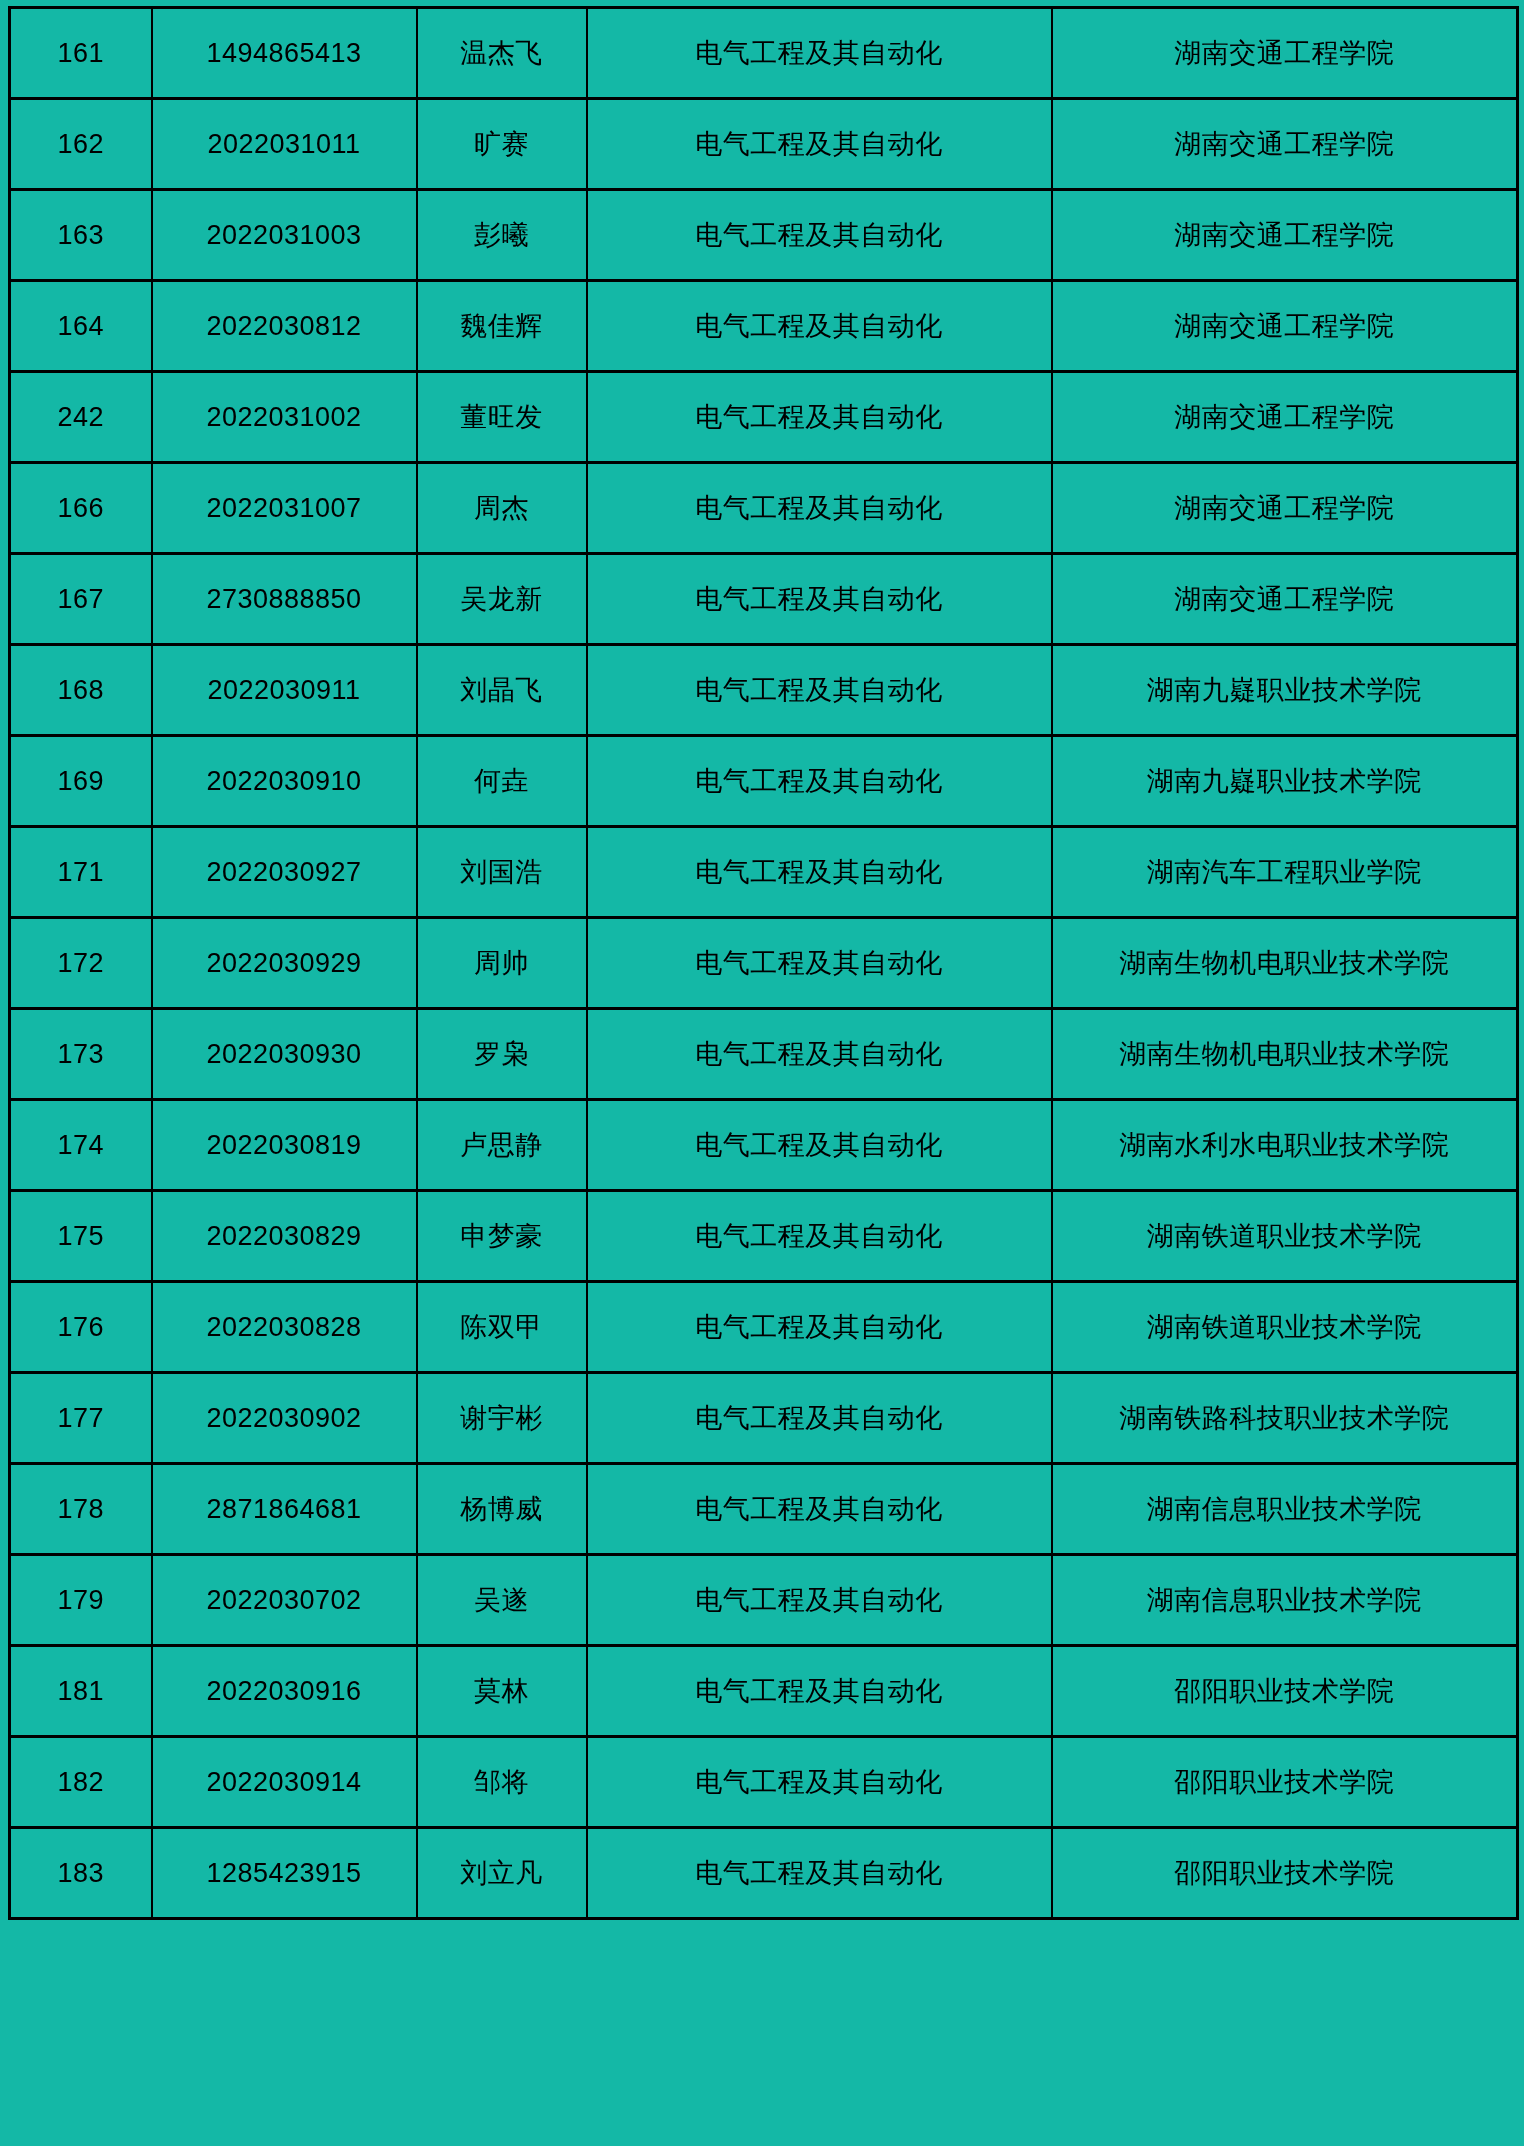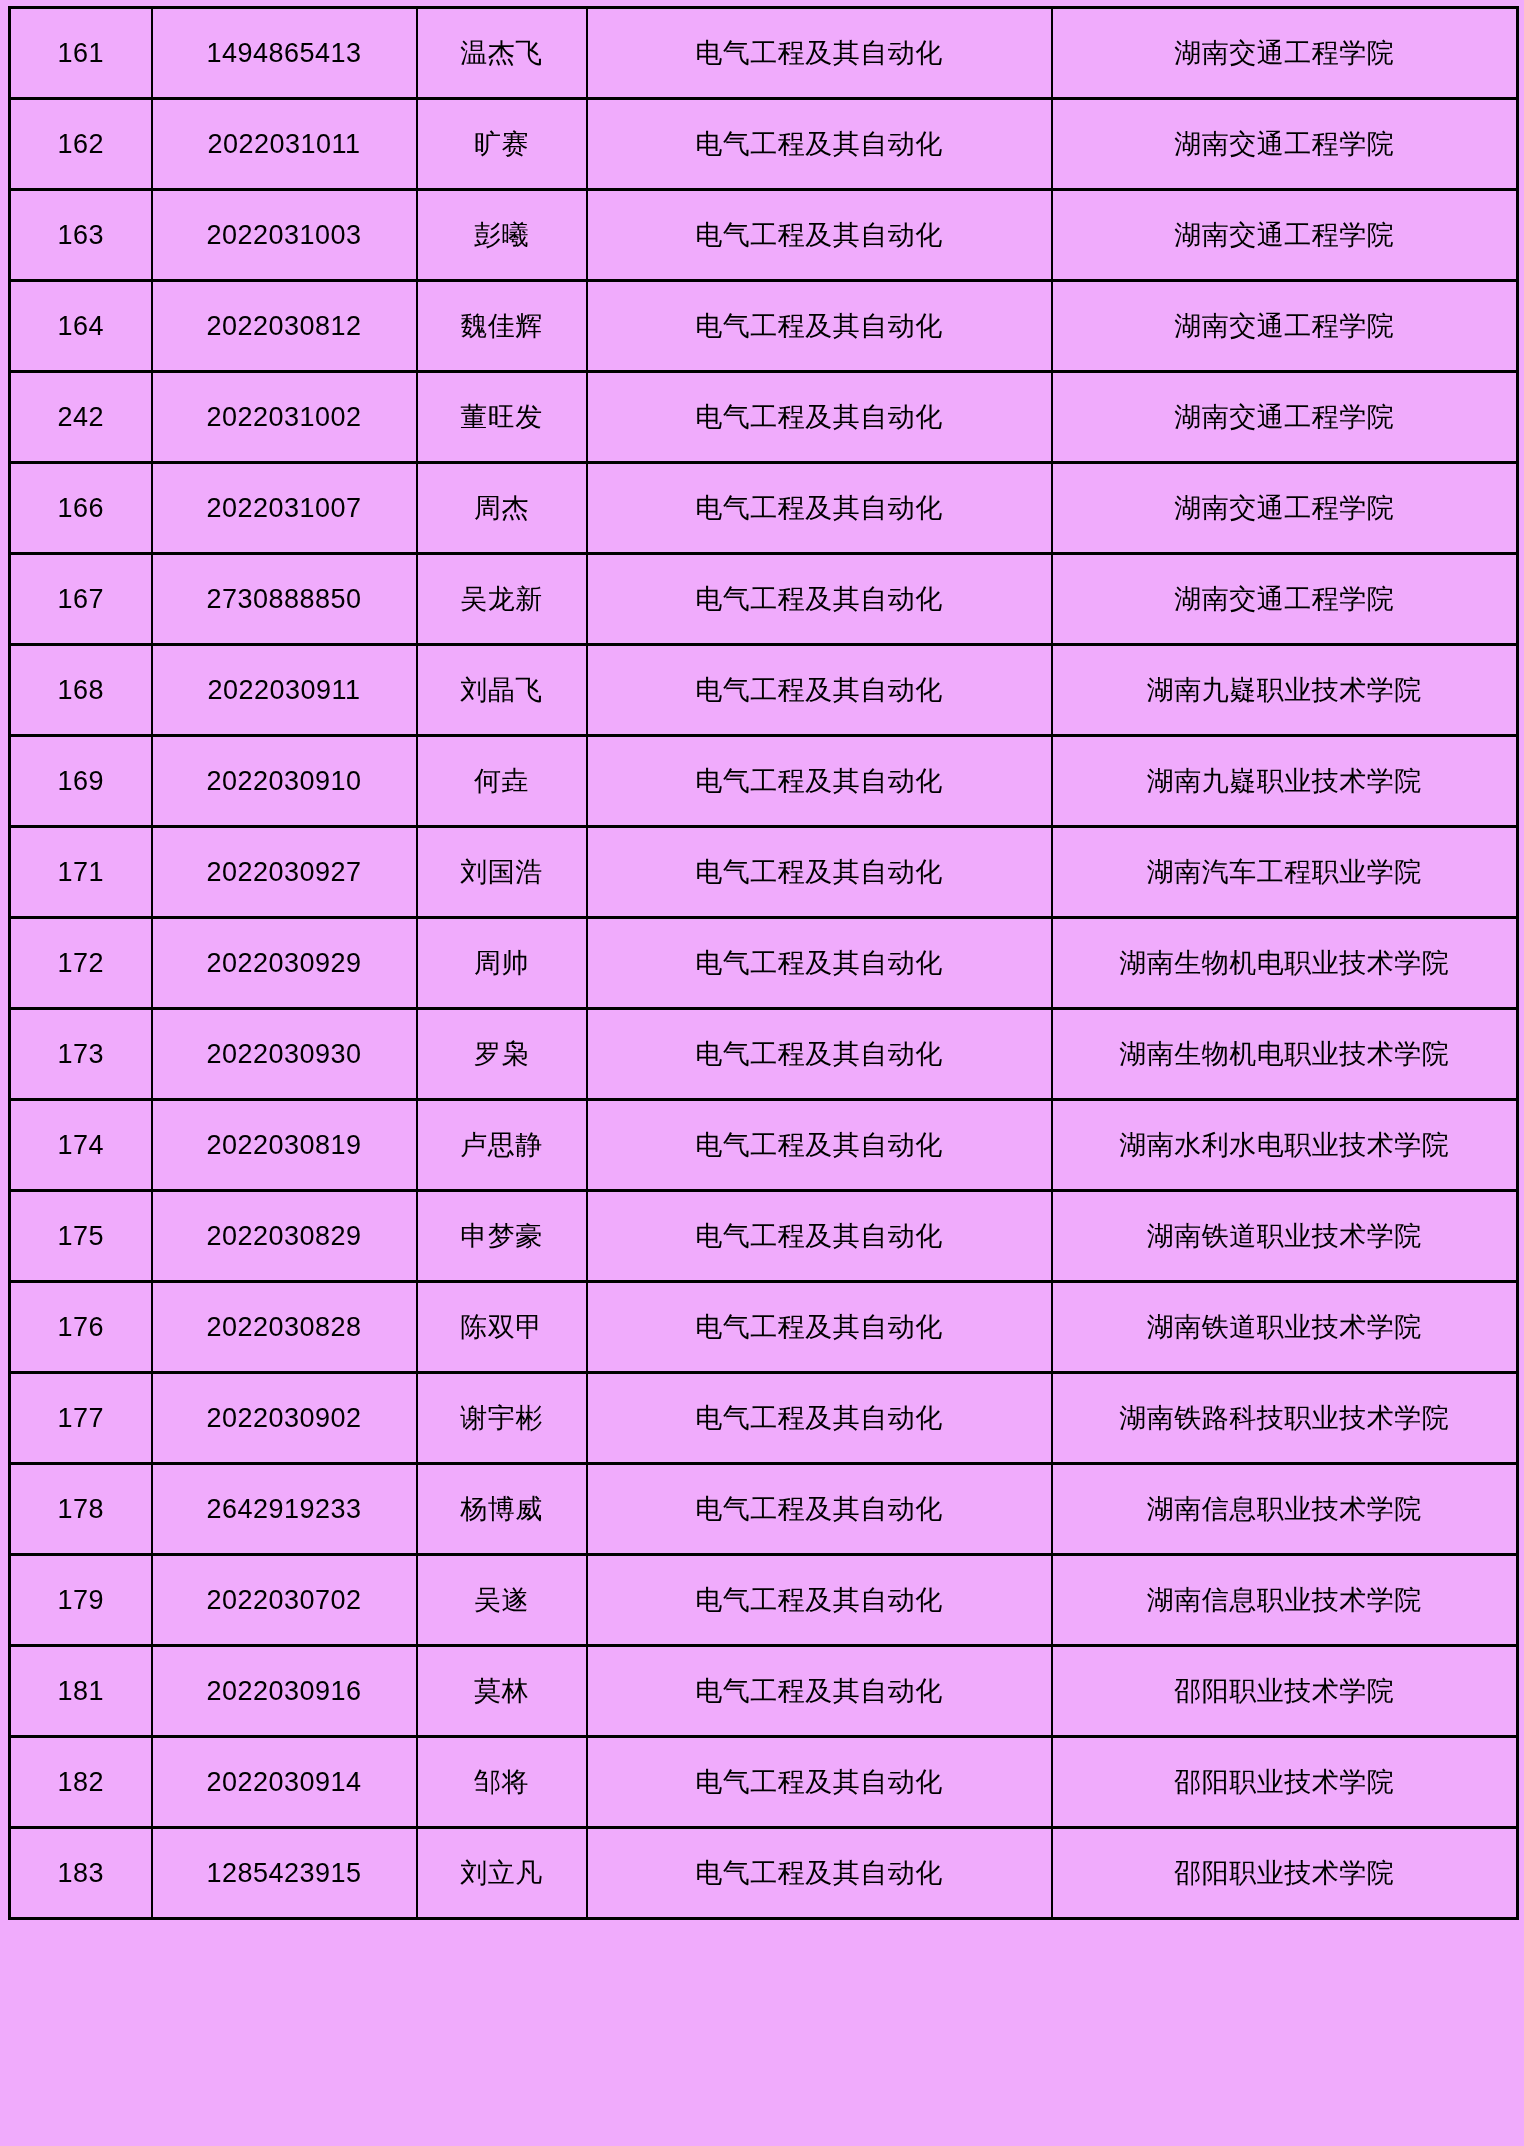--- a/index.html
+++ b/index.html
@@ -10,21 +10,21 @@
   body {
     width: 1524px;
     height: 2146px;
     position: relative;
     font-family: "Liberation Sans", "DejaVu Sans", sans-serif;
     color: #000;
   }
   .page {
     position: absolute;
     inset: 0;
-    background: #f0abfc;
+    background: #14b8a6;
   }
   table.roster {
     position: absolute;
     left: 8px;
     top: 6px;
     width: 1508px;
     border-collapse: collapse;
     table-layout: fixed;
     border: 3px solid #000;
   }
@@ -169,21 +169,21 @@
         </tr>
         <tr>
           <td>177</td>
           <td>2022030902</td>
           <td>谢宇彬</td>
           <td>电气工程及其自动化</td>
           <td>湖南铁路科技职业技术学院</td>
         </tr>
         <tr>
           <td>178</td>
-          <td>2642919233</td>
+          <td>2871864681</td>
           <td>杨博威</td>
           <td>电气工程及其自动化</td>
           <td>湖南信息职业技术学院</td>
         </tr>
         <tr>
           <td>179</td>
           <td>2022030702</td>
           <td>吴遂</td>
           <td>电气工程及其自动化</td>
           <td>湖南信息职业技术学院</td>

